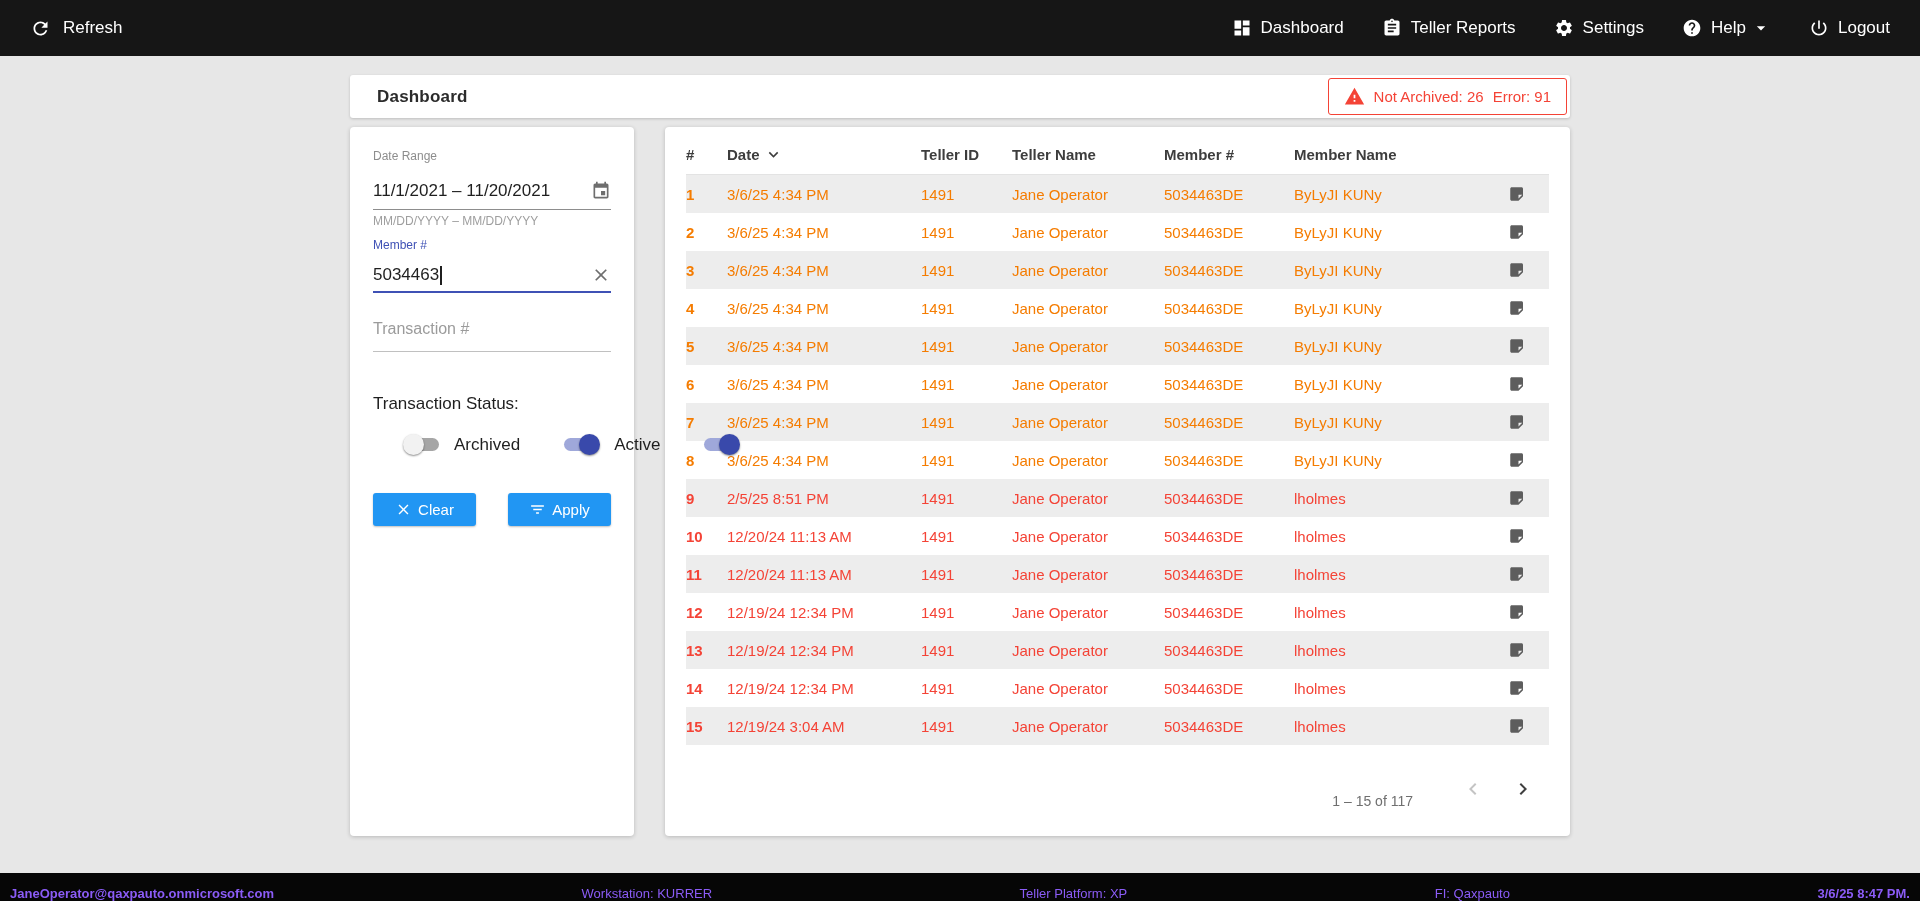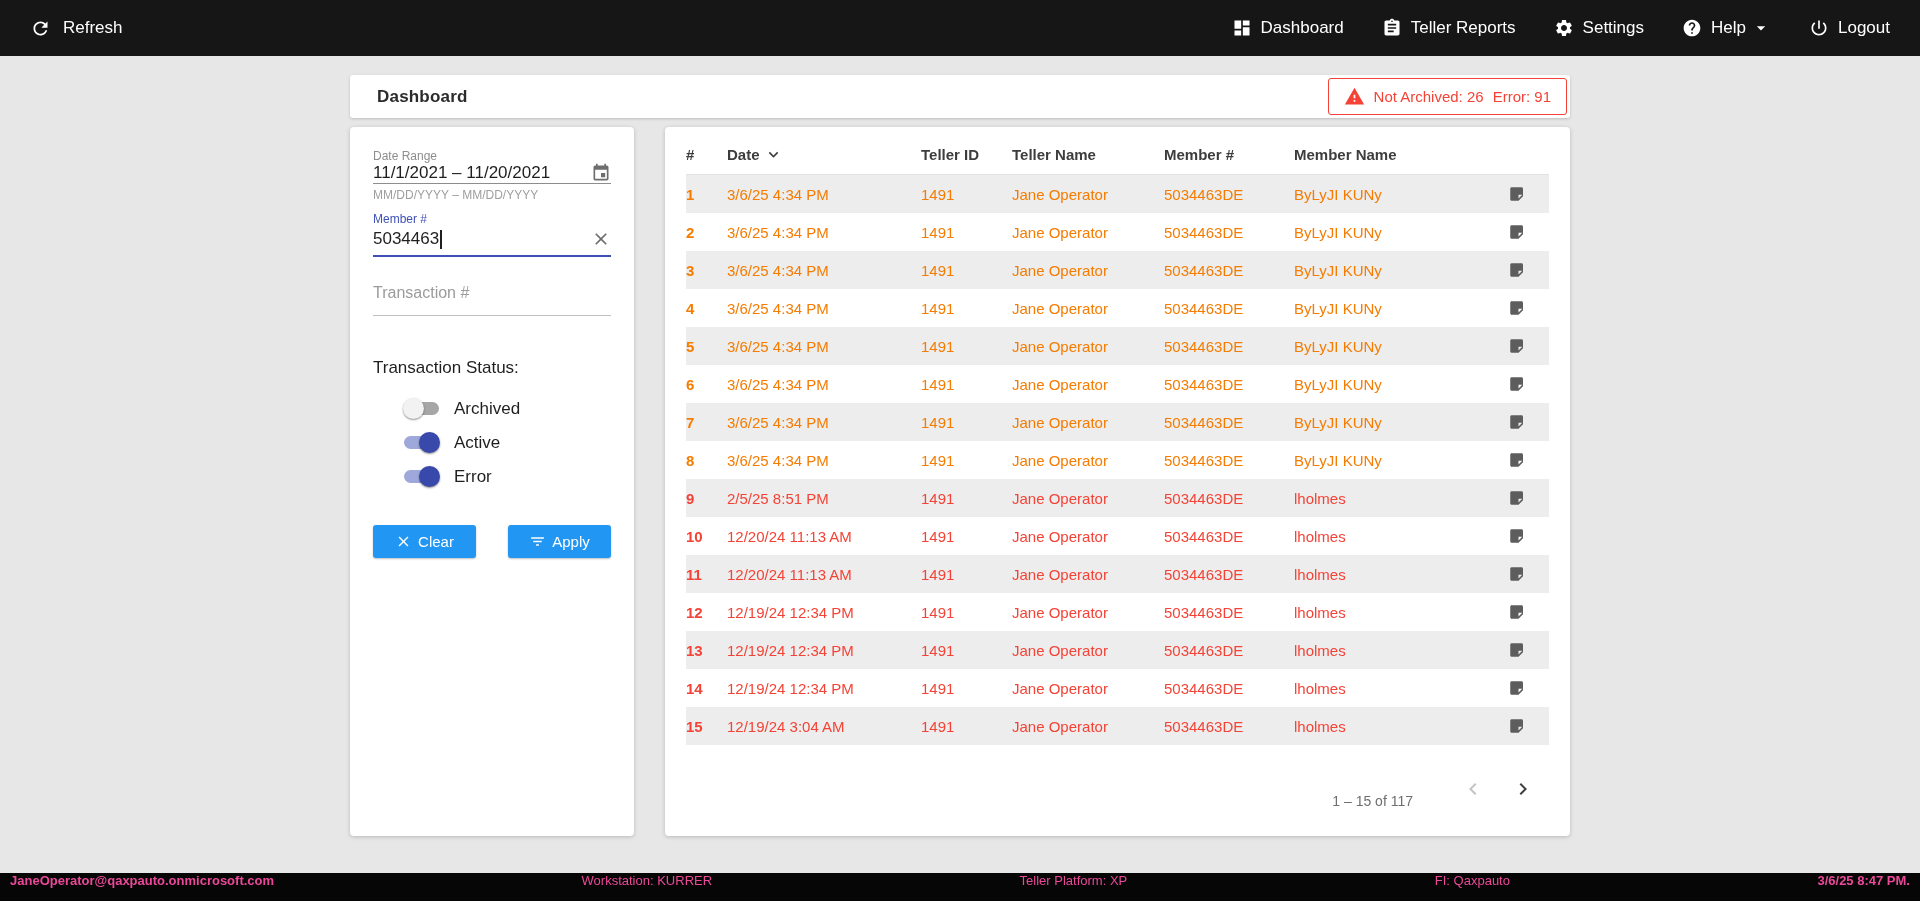--- a/index.html
+++ b/index.html
@@ -19,31 +19,31 @@
   .container{width:1220px;margin:19px auto 0}
   .strip{height:43px;background:#fff;border-radius:3px;box-shadow:0 1px 3px rgba(0,0,0,.18);display:flex;align-items:center;justify-content:space-between;padding:0 3px 0 27px}
   .strip-title{font-size:17px;font-weight:700;color:#2b2b2b;letter-spacing:.2px}
   .alert{display:flex;align-items:center;gap:9px;height:37px;padding:0 15px;border:1px solid #f44336;border-radius:3px;color:#f44336;font-size:15px;background:#fff;white-space:nowrap}
 
   .panels{display:flex;gap:31px;margin-top:9px}
 
   
   .fcard{width:284px;height:709px;background:#fff;border-radius:4px;box-shadow:0 1px 4px rgba(0,0,0,.2);padding:22px 23px 0;flex:none}
   .flabel{font-size:12px;color:#8d8d8d}
-  .frow{display:flex;align-items:center;justify-content:space-between;margin-top:0;border-bottom:1px solid #8d8d8d;cursor:text}
+  .frow{display:flex;align-items:center;justify-content:space-between;margin-top:18px;padding-bottom:8px;border-bottom:1px solid #8d8d8d;cursor:text}
   .fvalue{font-size:17px;color:#1f1f1f;white-space:nowrap}
   .hint{font-size:12px;color:#9e9e9e;margin-top:4px}
   .mlabel{font-size:12px;color:#3f51b5;margin-top:10px}
-  .mrow{display:flex;align-items:center;justify-content:space-between;margin-top:3px;padding-bottom:6px;border-bottom:2px solid #3f51b5;cursor:text}
+  .mrow{display:flex;align-items:center;justify-content:space-between;margin-top:13px;padding-bottom:6px;border-bottom:2px solid #3f51b5;cursor:text}
   .caret-line{display:inline-block;width:2px;height:19px;background:#1f1f1f;margin-left:1px;vertical-align:middle}
   .txrow{margin-top:27px;padding-bottom:5px;border-bottom:1px solid #c0c0c0}
   .txinput{border:0;outline:0;width:100%;font-size:16px;font-family:inherit;color:#1f1f1f;background:transparent;padding-bottom:8px}
   .txinput::placeholder{color:#9b9b9b}
   .stitle{margin-top:42px;font-size:17px;color:#1f1f1f}
-  .toggles{margin-top:20px;display:flex;flex-direction:column;gap:13px}
+  .toggles{margin-top:20px;display:flex;flex-direction:row;gap:13px}
   .toggle-row{display:flex;align-items:center;padding-left:30px}
   .tog-label{margin-left:14px;font-size:17px;color:#1f1f1f}
   .switch{position:relative;width:37px;height:21px;flex:none;cursor:pointer}
   .switch .track{position:absolute;left:1px;right:1px;top:4px;height:13px;border-radius:7px;background:#a6a6a6}
   .switch .thumb{position:absolute;top:0;left:0;width:21px;height:21px;border-radius:50%;background:#f2f2f2;box-shadow:0 1px 2px rgba(0,0,0,.45)}
   .switch.on .track{background:#9fa8da}
   .switch.on .thumb{left:16px;background:#3949ab}
   .btnrow{display:flex;justify-content:space-between;margin-top:38px}
   .btn{display:flex;align-items:center;justify-content:center;gap:6px;width:103px;height:33px;background:#2196f3;color:#fff;border:0;border-radius:3px;font-size:15px;font-family:inherit;cursor:pointer;box-shadow:0 1px 2px rgba(0,0,0,.25)}
 
@@ -56,21 +56,21 @@
   .trow.odd{background:#ededed}
   .trow.warning{color:#f57c00}
   .trow.error{color:#f44336}
   .trow .num{font-weight:700}
   .trow .ic{display:flex;justify-content:center}
   .pager{display:flex;align-items:flex-end;justify-content:flex-end;gap:10px;margin-top:24px;height:40px;color:#6f6f6f;font-size:14px;padding-right:6px}
   .pg-btn{width:40px;height:40px;border-radius:50%;display:flex;align-items:center;justify-content:center;cursor:pointer}
   .pg-prev{margin-left:30px}
 
   
-  .footer{height:28px;background:#060606;color:#ec4899;display:flex;align-items:flex-start;justify-content:space-between;padding:0 10px;font-size:13px;flex:none}
+  .footer{height:28px;background:#060606;color:#8b5cf6;display:flex;align-items:flex-end;justify-content:space-between;padding:0 10px;font-size:13px;flex:none}
   .f-item{white-space:nowrap}
   .f-item b{font-weight:400}
   .bold{font-weight:700}
 </style>
 </head>
 <body>
 
 <div class="topbar">
   <div class="tb-left">
     <span class="icwrap">

